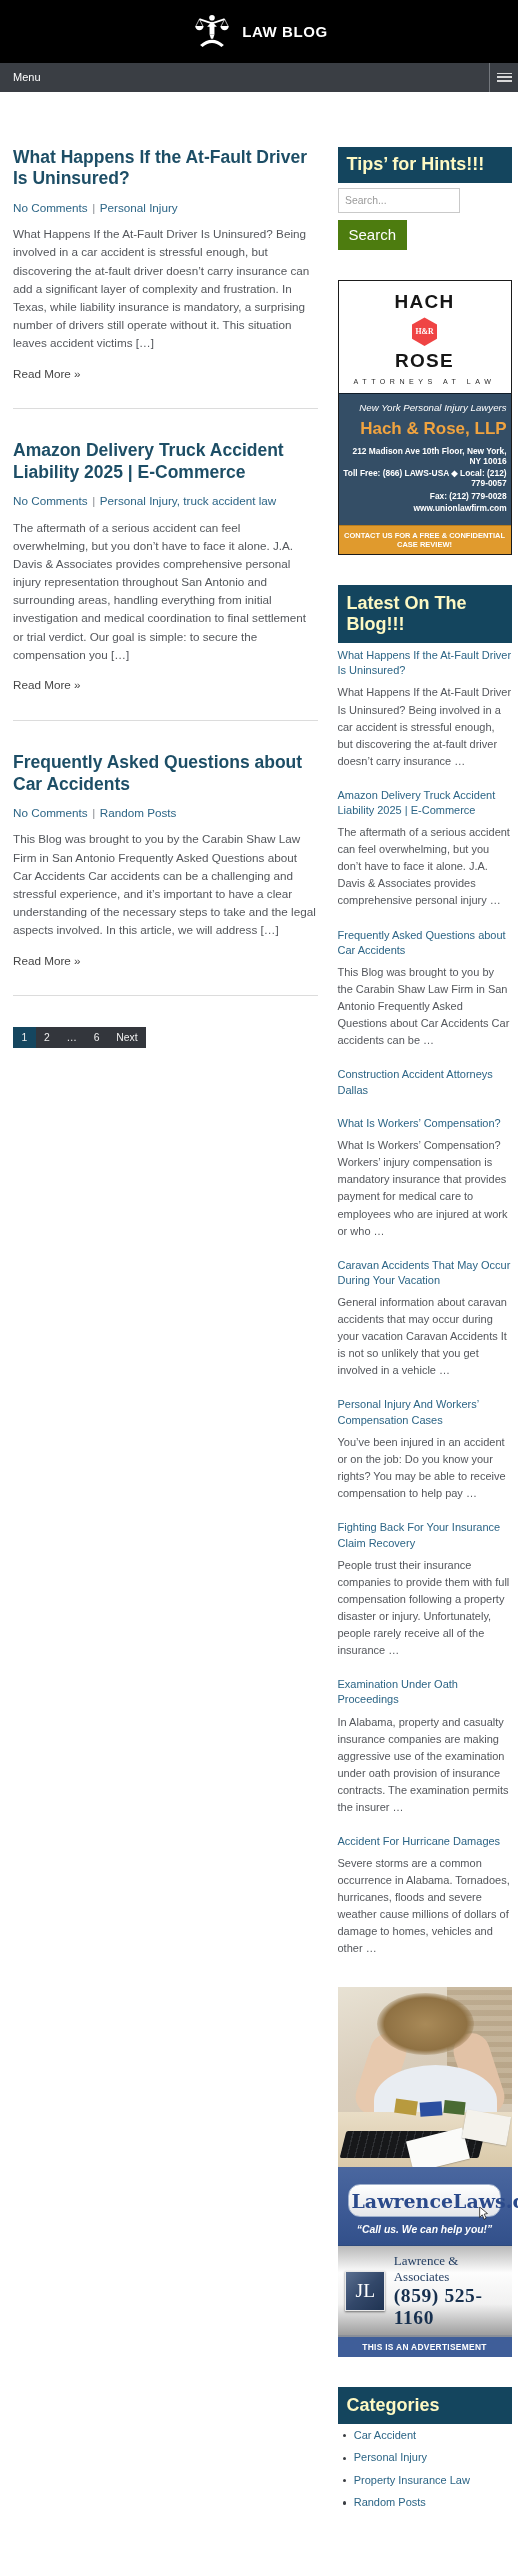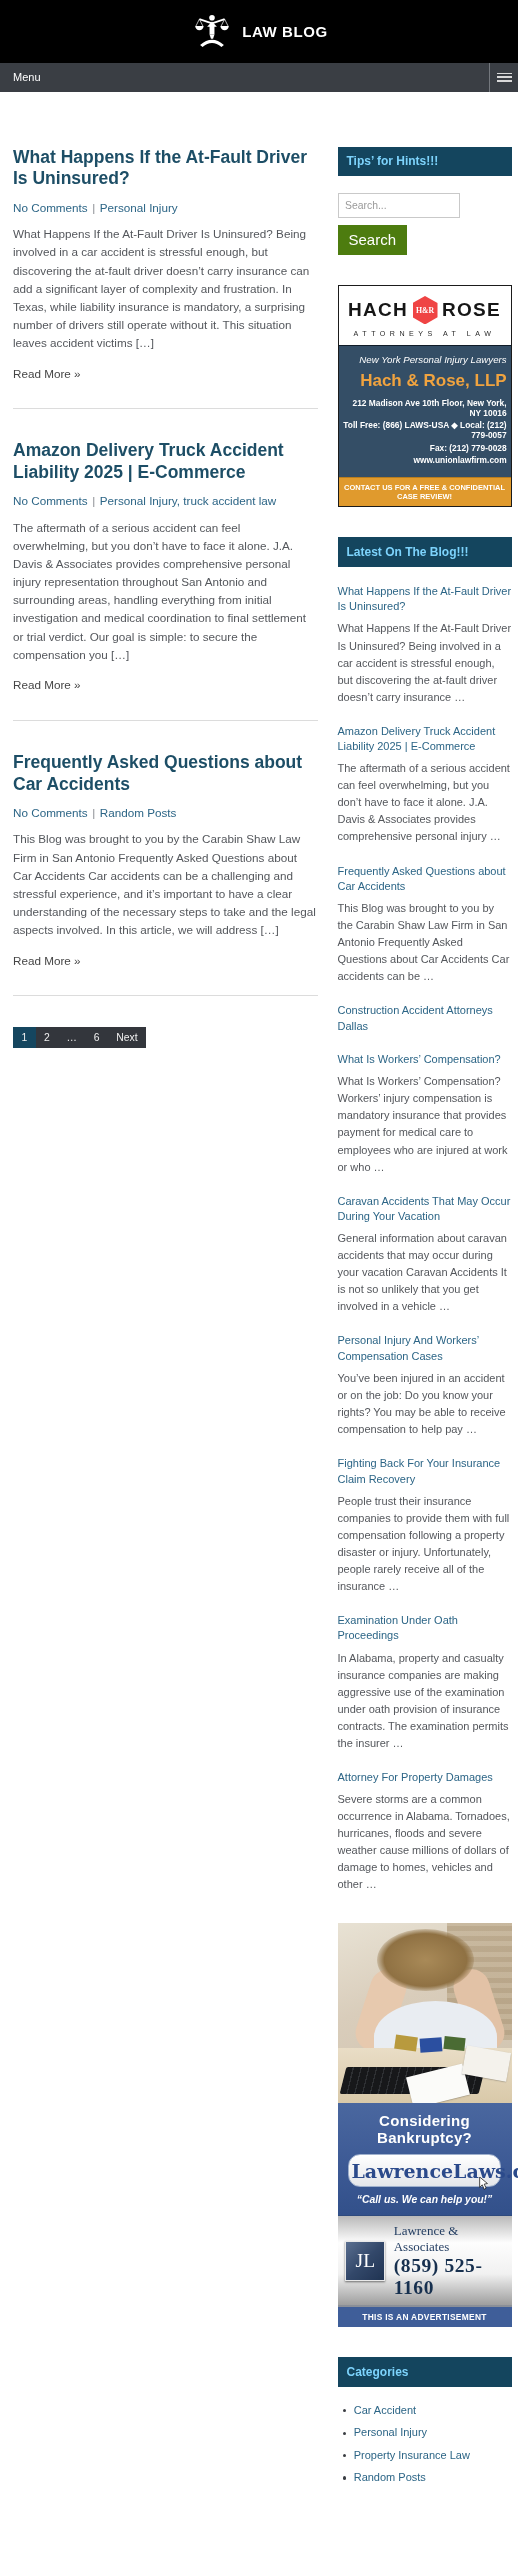--- a/index.html
+++ b/index.html
@@ -29,29 +29,29 @@
   .read-more { font-size: 11.7px; color: #454545; text-decoration: none; display: inline-block; }
   .post-divider { border: none; border-top: 0.6px solid #dcdcdc; margin: 28.5px 0 31px; }
 
   
   .pagination { display: inline-flex; background: #33363c; }
   .page-item { color: #f0f0f0; font-size: 10.4px; padding: 5.2px 8.4px; text-decoration: none; }
   .page-item.active { background: #15465f; }
 
   
   .widget { margin-bottom: 30px; }
-  .widget-title { background: #14455e; color: #7dd3fc; font-weight: bold; font-size: 12px; padding: 7.8px 9px; margin-bottom: 17px; }
+  .widget-title { background: #14455e; color: #fef9c3; font-weight: bold; font-size: 18px; padding: 7.8px 9px; margin-bottom: 5px; }
   .search-input { width: 122px; height: 25px; border: 0.6px solid #c9c9c9; padding: 0 6.5px; font-size: 10.4px; color: #666; display: block; }
   .search-input::placeholder { color: #9a9a9a; }
   .search-btn { margin-top: 6.5px; background: #4d7c0f; color: #fff; border: none; padding: 6.5px 11px; font-size: 15px; cursor: pointer; }
 
   
   .had { border: 0.6px solid #1b1b1b; margin-bottom: 30px; cursor: pointer; }
   .had-top { background: #fff; padding: 10.4px 5.2px 7.8px; text-align: center; }
-  .had-logo-row { display: flex; align-items: center; justify-content: center; gap: 4.5px; }
+  .had-logo-row { display: flex; align-items: center; justify-content: center; gap: 4.5px; flex-direction: column; }
   .had-name { font-size: 19px; font-weight: bold; color: #161616; letter-spacing: 1.3px; }
   .had-hex { width: 25px; height: 28.5px; background: #ef4444; clip-path: polygon(50% 0,100% 25%,100% 75%,50% 100%,0 75%,0 25%); color: #fff; display: flex; align-items: center; justify-content: center; font-size: 7.8px; font-weight: bold; font-family: Liberation Serif, serif; flex: none; text-align: center; }
   .had-tagline { letter-spacing: 4.5px; font-size: 7.1px; color: #2a2a2a; margin-top: 5.2px; }
   .had-mid { background: #344e66; color: #fff; text-align: right; padding: 7.8px 3.9px 9px; border-top: 1.3px solid #101c28; }
   .had-sub { font-style: italic; font-size: 9.7px; }
   .had-firm { color: #f0a33f; font-size: 17px; font-weight: bold; margin: 5.8px 0 6.5px; }
   .had-line { font-size: 8.4px; font-weight: bold; margin: 2.6px 0; }
   .had-banner { background: #e09a2d; color: #fff; font-weight: bold; font-size: 7.5px; text-align: center; padding: 5.2px 1.3px; border-top: 1.3px solid #b87d1e; }
 
   
@@ -247,21 +247,21 @@
             <a href="#" class="sp-title">Fighting Back For Your Insurance Claim Recovery</a>
             <div class="sp-excerpt">People trust their insurance companies to provide them with full compensation following a property disaster or injury. Unfortunately, people rarely receive all of the insurance …</div>
           </div>
 
           <div class="sp">
             <a href="#" class="sp-title">Examination Under Oath Proceedings</a>
             <div class="sp-excerpt">In Alabama, property and casualty insurance companies are making aggressive use of the examination under oath provision of insurance contracts. The examination permits the insurer …</div>
           </div>
 
           <div class="sp">
-            <a href="#" class="sp-title">Attorney For Property Damages</a>
+            <a href="#" class="sp-title">Accident For Hurricane Damages</a>
             <div class="sp-excerpt">Severe storms are a common occurrence in Alabama. Tornadoes, hurricanes, floods and severe weather cause millions of dollars of damage to homes, vehicles and other …</div>
           </div>
         </div>
     </section>
 
     <section class="bk">
       <div class="bk-photo">
         <div class="ph-basket"></div>
         <div class="ph-arm-l"></div>
           <div class="ph-arm-r"></div>
@@ -269,21 +269,20 @@
         <div class="ph-hair"></div>
         <div class="ph-desk"></div>
         <div class="ph-card1"></div>
           <div class="ph-card2"></div>
           <div class="ph-card3"></div>
         <div class="ph-kbd"></div>
         <div class="ph-paper1"></div>
           <div class="ph-paper2"></div>
       </div>
       <div class="bk-bottom">
-        <div class="bk-head">Considering Bankruptcy?</div>
         <div class="bk-pill">
           <span>LawrenceLaws.com</span>
           <span class="bk-cursor">
             <svg width="11.7" height="13" viewBox="0 0 18 20">
                 <polygon points="1,0 13,10 8,11 11,17 8,19 5,12 1,16" fill="#fff" stroke="#1a1a1a" stroke-width="1.2"></polygon>
               </svg>
           </span>
         </div>
         <div class="bk-tag">“Call us. We can help you!”</div>
       </div>

